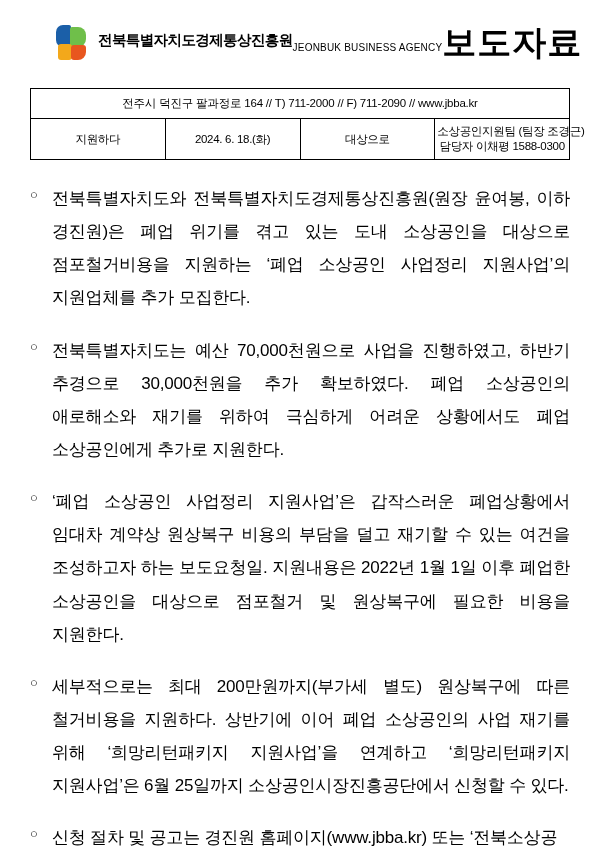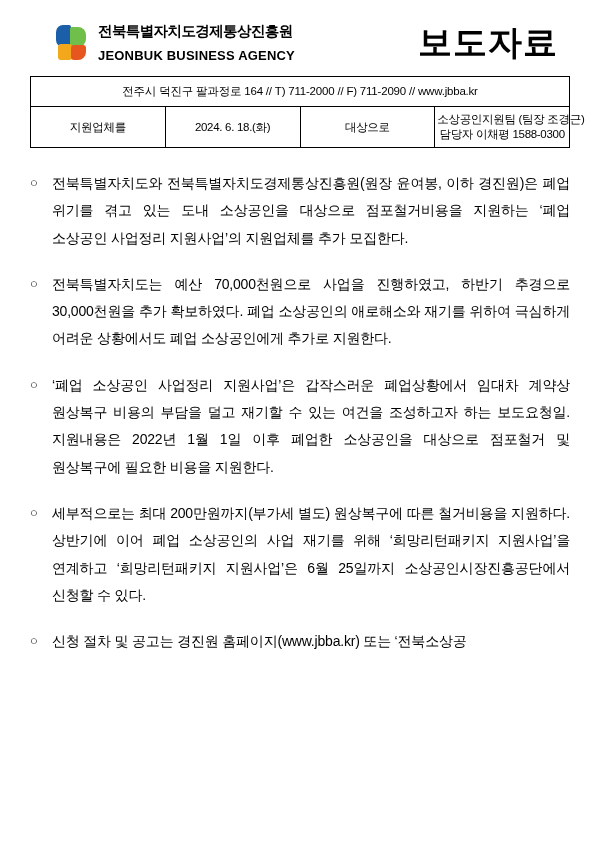--- a/index.html
+++ b/index.html
@@ -66,50 +66,50 @@
   }
   .logo-mark .s4 {
     position: absolute;
     left: 15px; top: 20px;
     width: 15px; height: 15px;
     background: #e8561f;
     border-radius: 3px 3px 8px 3px;
   }
   .brand-text {
     display: flex;
-    flex-direction: column;
+    flex-direction: row;
     justify-content: center;
     line-height: 1.05;
   }
   .brand-kr {
     font-size: 14.5px;
     font-weight: bold;
     letter-spacing: -0.6px;
     white-space: nowrap;
   }
   .brand-en {
-    font-size: 13px;
-    font-weight: bold;
+    font-size: 10px;
+    font-weight: normal;
     letter-spacing: 0.2px;
     margin-top: 10px;
     white-space: nowrap;
   }
   .doc-type {
     font-size: 34px;
     font-weight: bold;
     letter-spacing: 1px;
     margin-right: 8px;
     white-space: nowrap;
   }
 
   
   .info-table {
     border-collapse: collapse;
     width: 540px;
-    margin: 4px auto 0 auto;
+    margin: 16px auto 0 auto;
     table-layout: fixed;
   }
   .info-table td {
     border: 1px solid #000;
     text-align: center;
     vertical-align: middle;
     font-size: 11.5px;
     padding: 5px 2px;
     letter-spacing: -0.3px;
   }
@@ -160,21 +160,21 @@
   }
   .bullet {
     flex: 0 0 auto;
     width: 22px;
     font-size: 13px;
     line-height: 1.95;
     text-align: left;
   }
   .ptext {
     flex: 1 1 auto;
-    font-size: 14px;
+    font-size: 17px;
     line-height: 1.95;
     text-align: justify;
     text-justify: inter-ideograph;
     letter-spacing: -0.2px;
     word-break: keep-all;
   }
 </style>
 </head>
 <body>
 
@@ -195,21 +195,21 @@
     </div>
     <div class="doc-type">보도자료</div>
   </div>
 
   <table class="info-table">
     <tbody>
       <tr class="addr-row">
         <td colspan="4">전주시 덕진구 팔과정로 164 // T) 711-2000 // F) 711-2090 //  www.jbba.kr</td>
       </tr>
       <tr>
-        <td class="cell-label">지원업체를</td>
+        <td class="cell-label">지원하다</td>
         <td class="cell-date">2024. 6. 18.(화)</td>
         <td class="cell-dept-label">대상으로</td>
         <td class="cell-dept-val">
           <div class="dept-line">소상공인지원팀 (팀장 조경근)</div>
           <div class="dept-line">담당자 이채평   1588-0300</div>
         </td>
       </tr>
     </tbody>
   </table>
 

